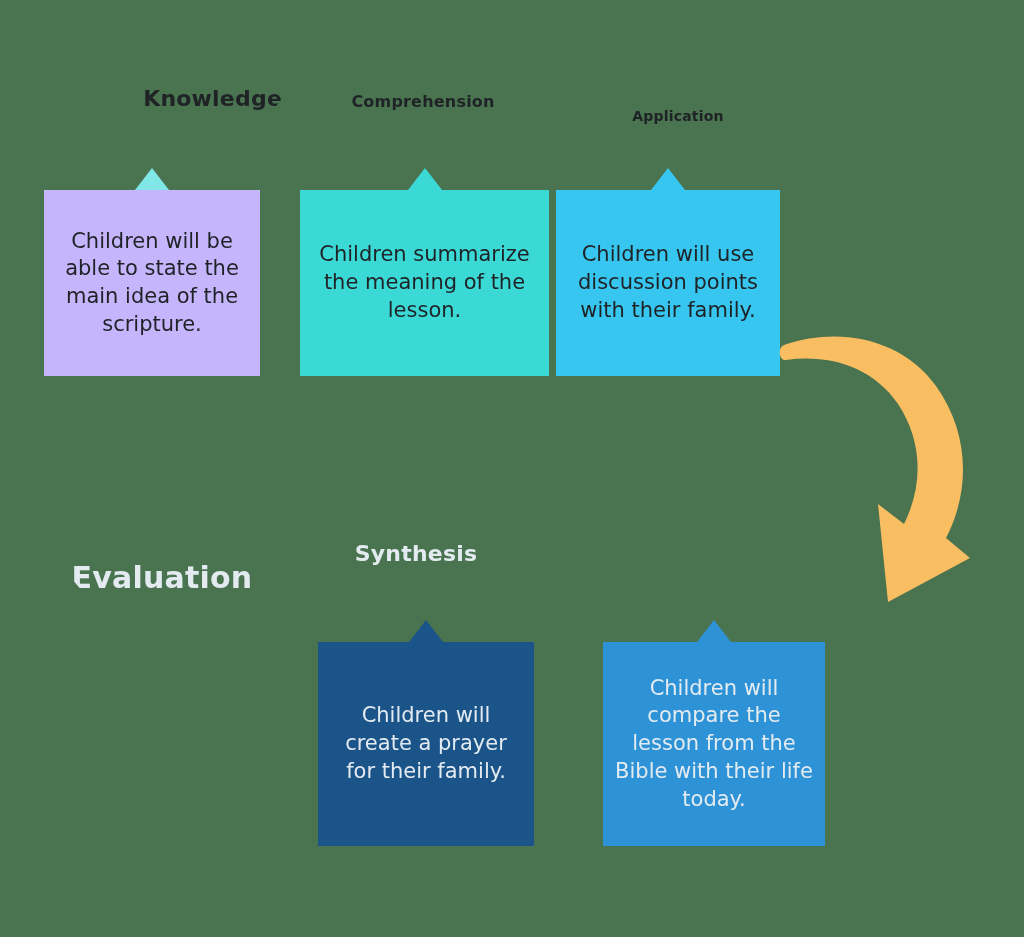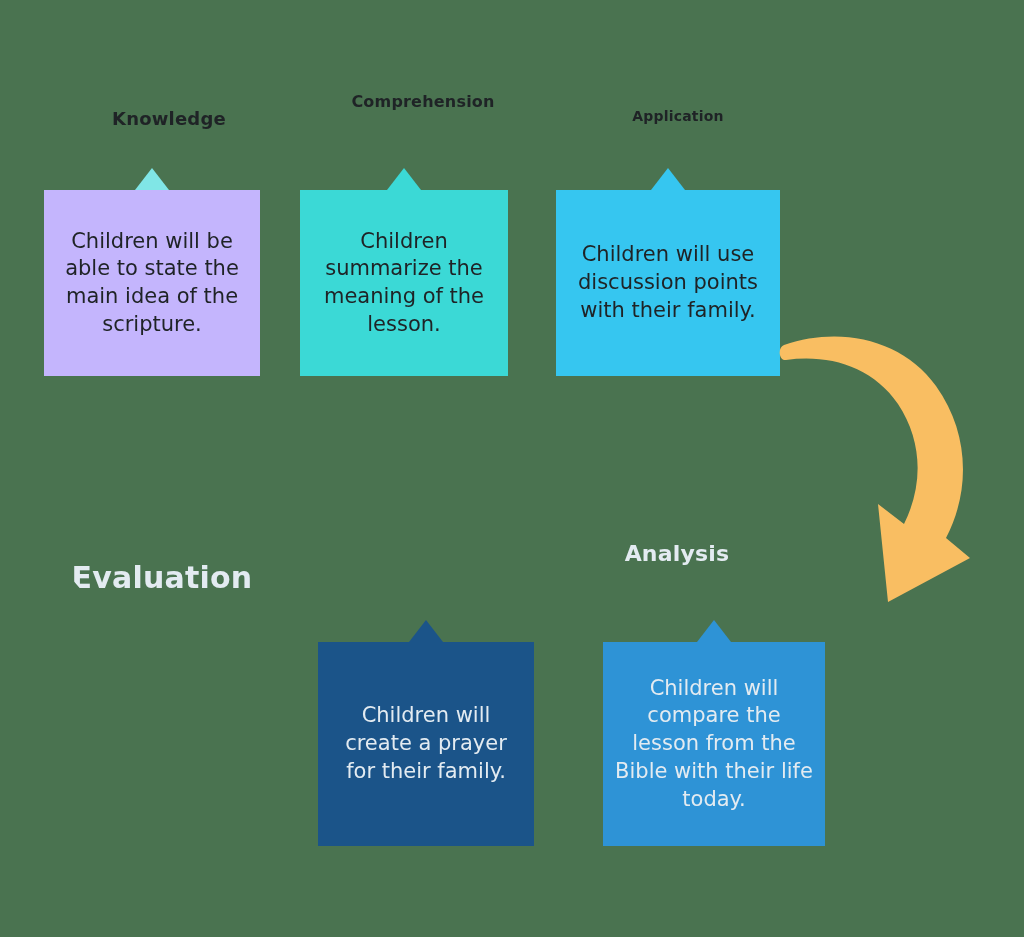--- a/index.html
+++ b/index.html
@@ -109,34 +109,34 @@
     width: 254px;
     height: 300px;
     pointer-events: none;
   }
 </style>
 </head>
 <body style="background: rgb(74, 115, 80);">
 
 <div id="stage">
 
-  <div class="banner banner-right" style="left:30px; top:79px; width:252px; height:80px; font-size:18px;">
+  <div class="banner banner-right" style="left:30px; top:59px; width:252px; height:80px; font-size:22px;justify-content:flex-end;">
     <span class="banner-label tone-dark">Knowledge</span>
   </div>
   <div class="card" style="left:44px; top:168px; width:216px; height:208px;">
     <div class="card-tab" style="border-bottom:22px solid #80e6e6;"></div>
     <div class="card-body" style="top:22px; background:#c4b5fd;">
       <span class="card-text tone-dark" style="font-size:21px;">Children will be able to state the main idea of the scripture.</span>
     </div>
   </div>
 
   <div class="banner banner-right" style="left:286px; top:62px; width:248px; height:80px; font-size:16px;">
     <span class="banner-label tone-dark">Comprehension</span>
   </div>
-  <div class="card" style="left:300px; top:168px; width:208px; height:208px;">
+  <div class="card" style="left:300px; top:168px; width:249px; height:208px;">
     <div class="card-tab" style="border-bottom:22px solid #3bd9d6;"></div>
     <div class="card-body" style="top:22px; background:#3bd9d6;">
       <span class="card-text tone-dark" style="font-size:21px;">Children summarize the meaning of the lesson.</span>
     </div>
   </div>
 
   <div class="banner banner-right" style="left:540px; top:76px; width:250px; height:80px; font-size:14px;">
     <span class="banner-label tone-dark">Application</span>
   </div>
   <div class="card" style="left:556px; top:168px; width:224px; height:208px;">
@@ -156,30 +156,30 @@
              L 134 212
              C 154 172, 152 128, 128 92
              C 102 54, 58 42, 16 48
              C 9 49, 7 36, 14 33 Z"></path>
   </svg>
 
   <div class="banner banner-left" style="left:50px; top:515px; width:250px; height:78px; font-size:30px;align-items:flex-end;">
     <span class="banner-label tone-light">Evaluation</span>
   </div>
 
+  <div class="banner banner-left" style="left:308px; top:515px; width:242px; height:78px; font-size:22px;">
+    <span class="banner-label tone-light">Synthesis</span>
+  </div>
   <div class="card" style="left:318px; top:620px; width:216px; height:226px;">
     <div class="card-tab" style="border-bottom:22px solid #1b5489;"></div>
     <div class="card-body" style="top:22px; background:#1b5489;">
       <span class="card-text tone-light" style="font-size:21px;">Children will create a prayer for their family.</span>
     </div>
   </div>
 
-  <div class="banner banner-left" style="left:565px; top:515px; width:250px; height:78px; font-size:22px;">
-    <span class="banner-label tone-light">Analysis</span>
-  </div>
   <div class="card" style="left:603px; top:620px; width:222px; height:226px;">
     <div class="card-tab" style="border-bottom:22px solid #2e93d6;"></div>
     <div class="card-body" style="top:22px; background:#2e93d6;">
       <span class="card-text tone-light" style="font-size:21px;">Children will compare the lesson from the Bible with their life today.</span>
     </div>
   </div>
 
 </div>
 
 </body></html>

